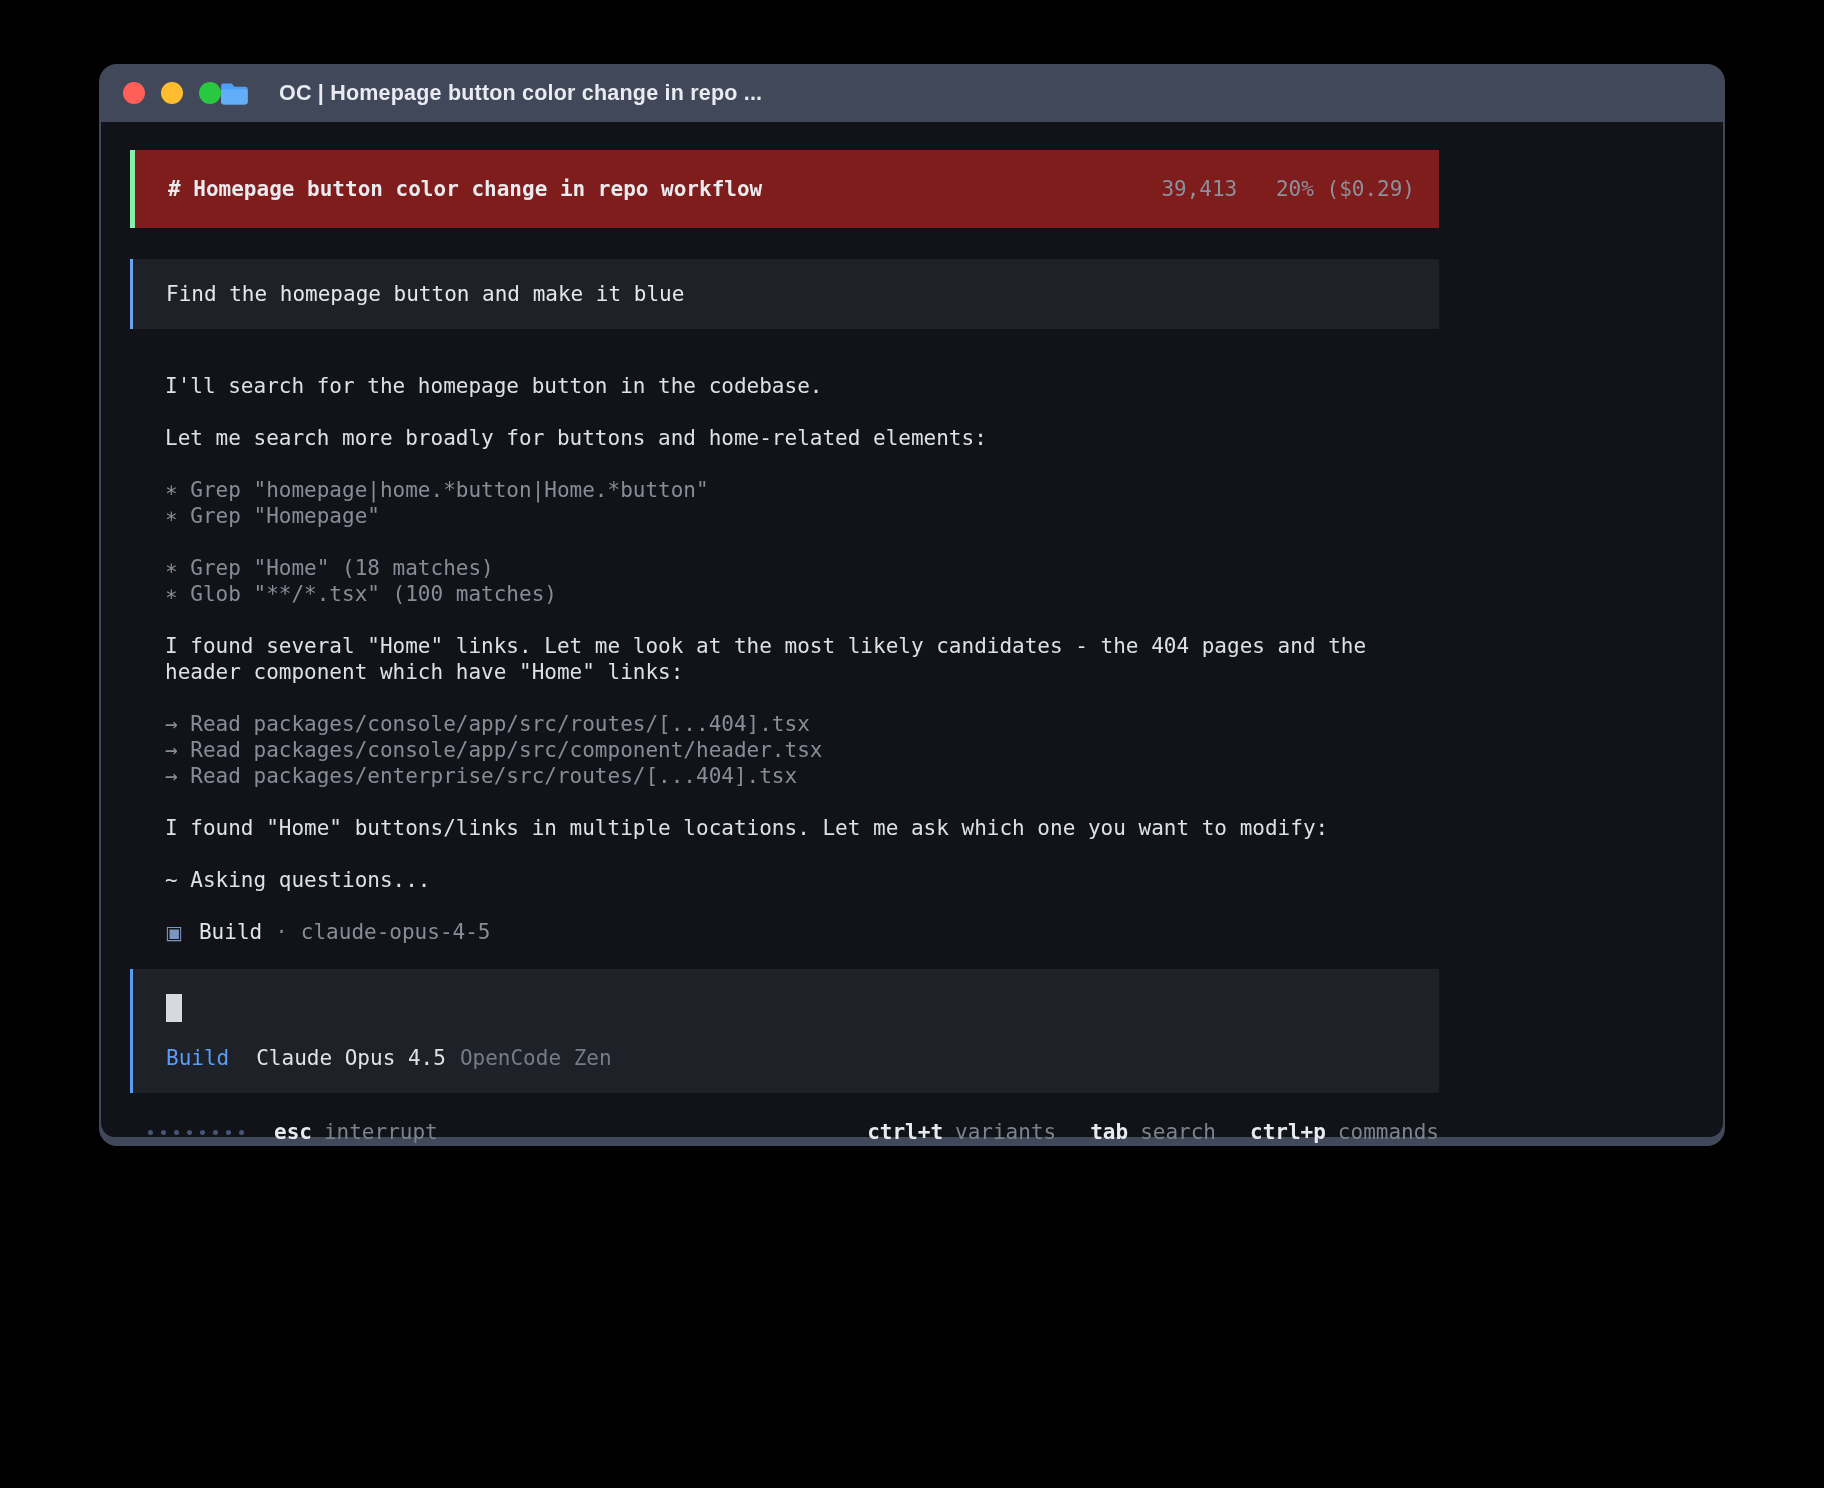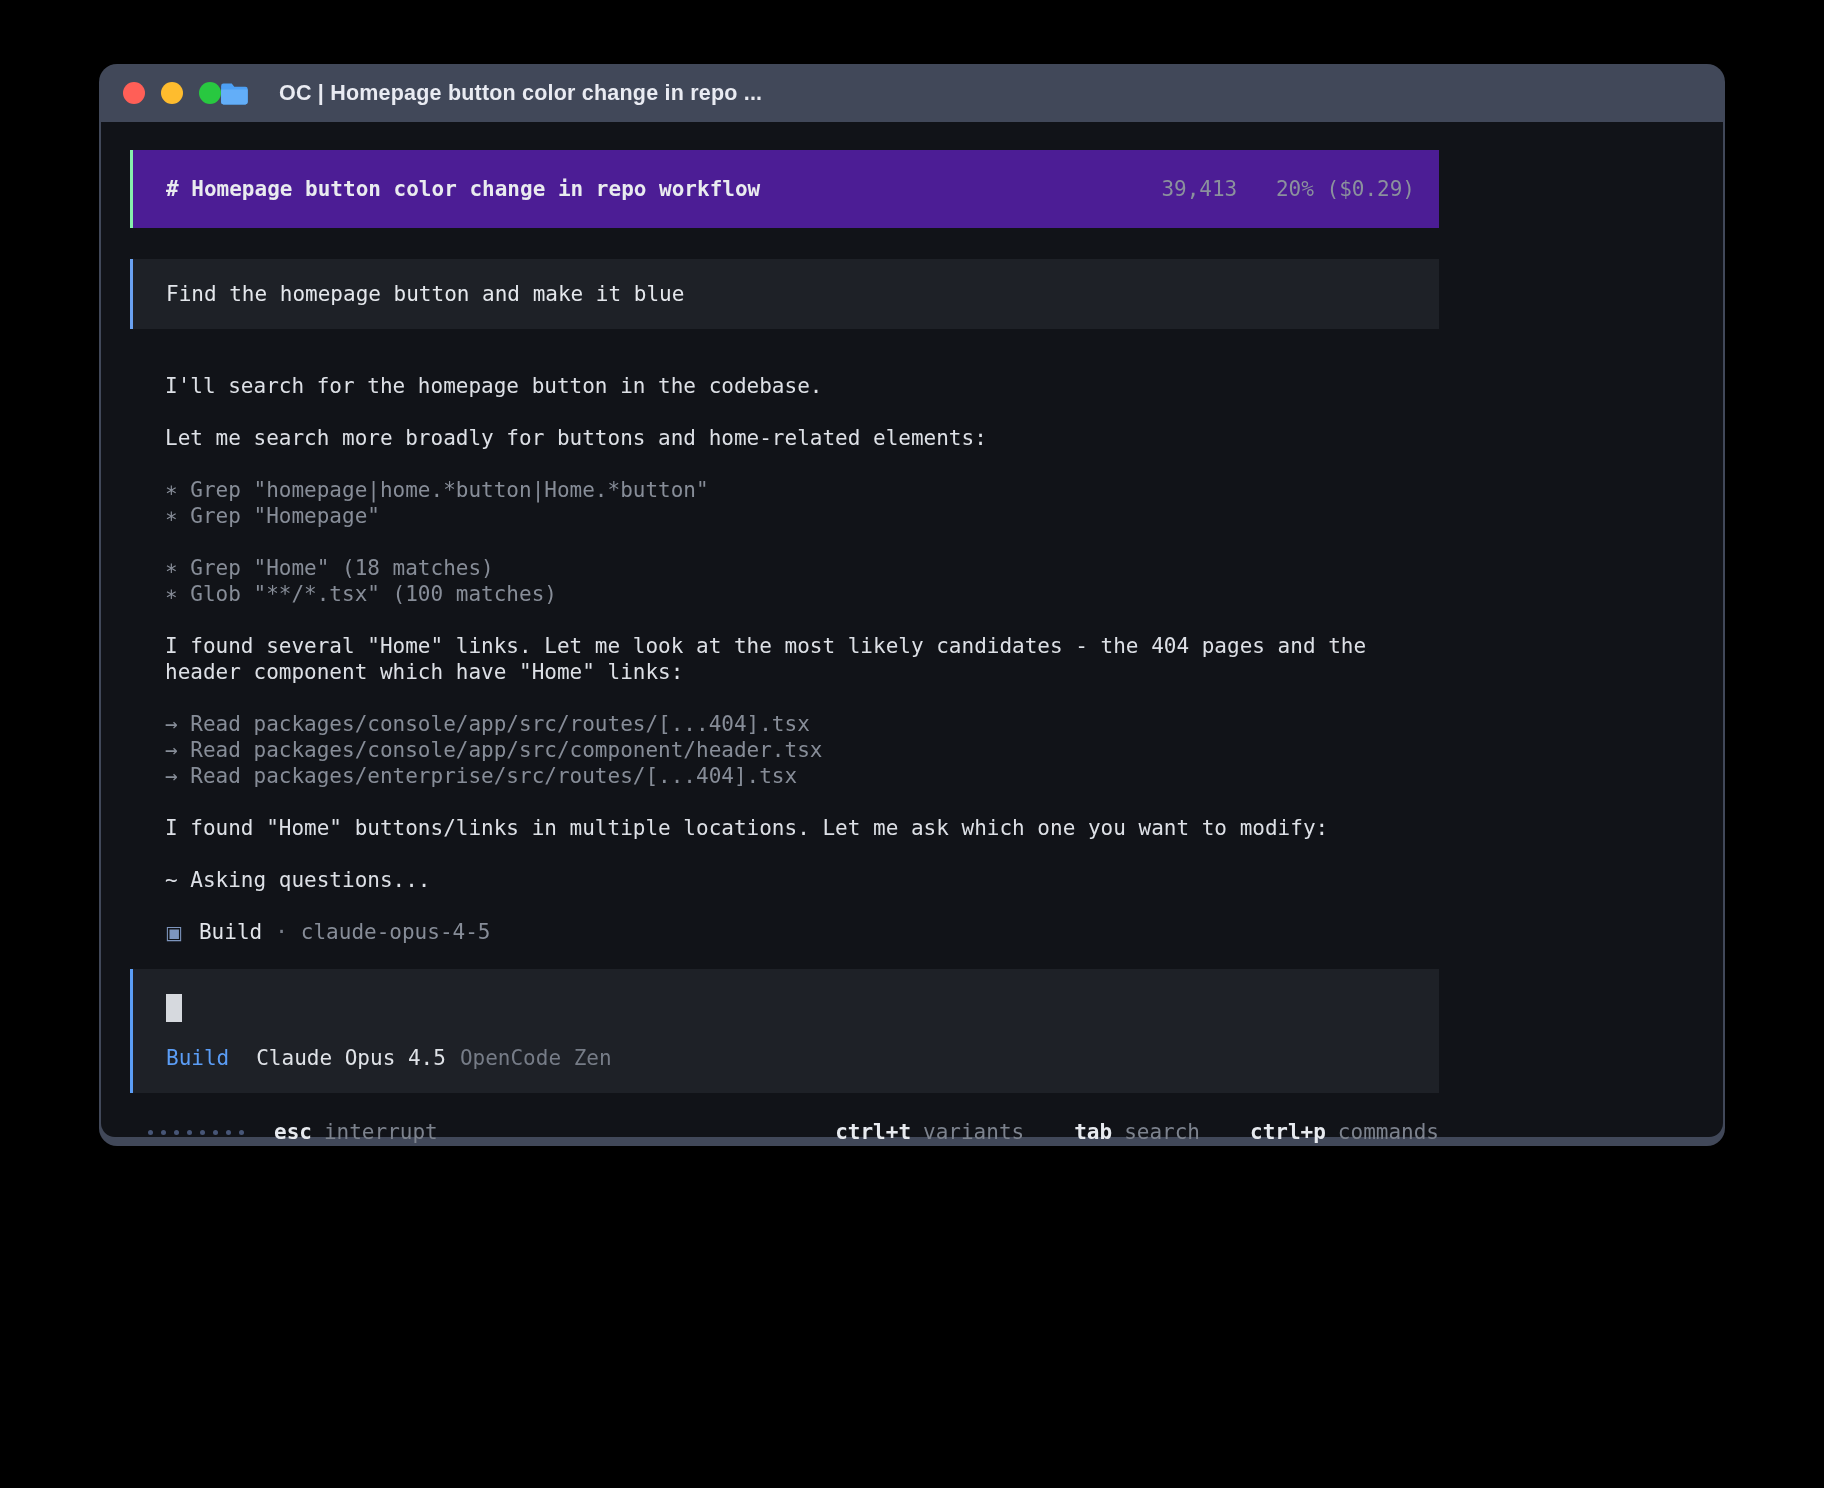--- a/index.html
+++ b/index.html
@@ -42,22 +42,22 @@
     left: 2px; right: 2px; top: 58px; bottom: 9px;
     background: #111318;
     border-radius: 0 0 14px 14px;
     padding: 28px 0 0 29px;
     font-size: 21px;
     line-height: 26px;
   }
   .column { width: 1309px; }
 
   .session-header {
-    background: #4c1d95;
-    border-left: 3px solid #86efac;
+    background: #7f1d1d;
+    border-left: 5px solid #86efac;
     height: 78px;
     display: flex;
     align-items: center;
     justify-content: space-between;
     padding: 0 24px 0 33px;
     margin-bottom: 31px;
   }
   .session-title { font-weight: 700; color: #e9ebef; }
   .session-stats { color: #8b919d; }
   .session-stats .cost { margin-left: 26px; }
@@ -118,21 +118,21 @@
     justify-content: space-between;
     align-items: center;
     font-size: 21px;
   }
   .sb-left { display: flex; align-items: center; padding-left: 18px; }
   .spinner { display: inline-flex; gap: 8px; margin-right: 30px; align-items: center; }
   .spinner .dot { width: 5px; height: 5px; border-radius: 50%; background: #46527097; background: #475677; display: inline-block; }
   .key { color: #e7eaef; font-weight: 700; }
   .lbl { color: #7d838e; }
   .sb-left .lbl { margin-left: 12px; }
-  .sb-right { display: flex; gap: 50px; justify-content: space-between; }
+  .sb-right { display: flex; gap: 34px; justify-content: space-between; }
   .group { display: flex; gap: 12px; }
 </style>
 </head>
 <body>
 
 <div class="window">
 
   <div class="titlebar">
     <div class="lights">
       <span class="light red"></span>

